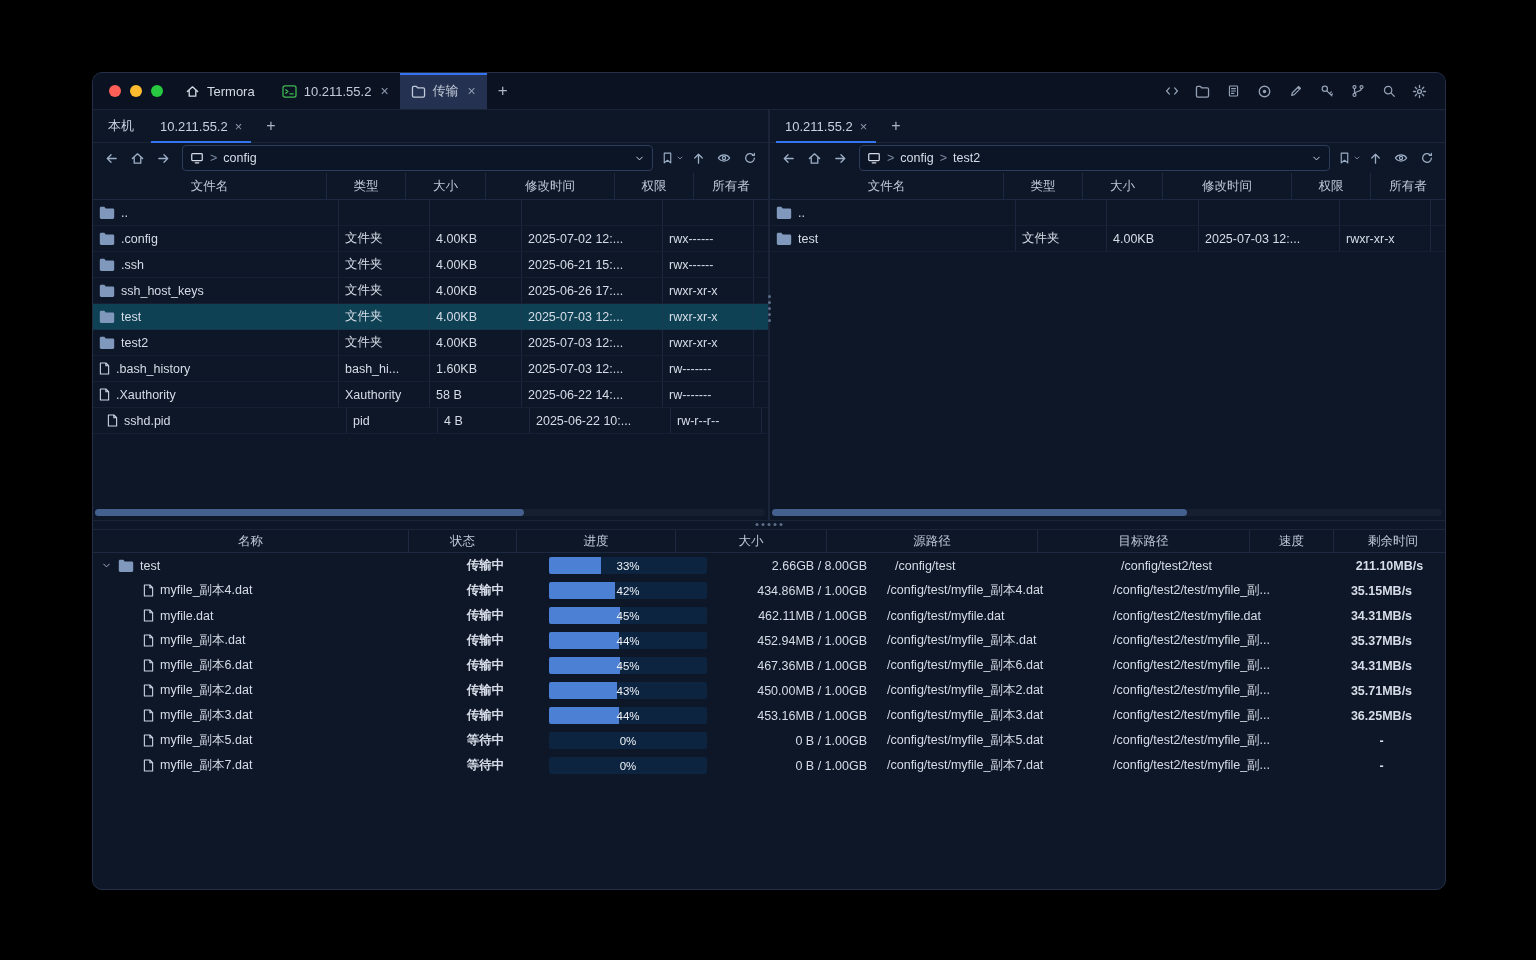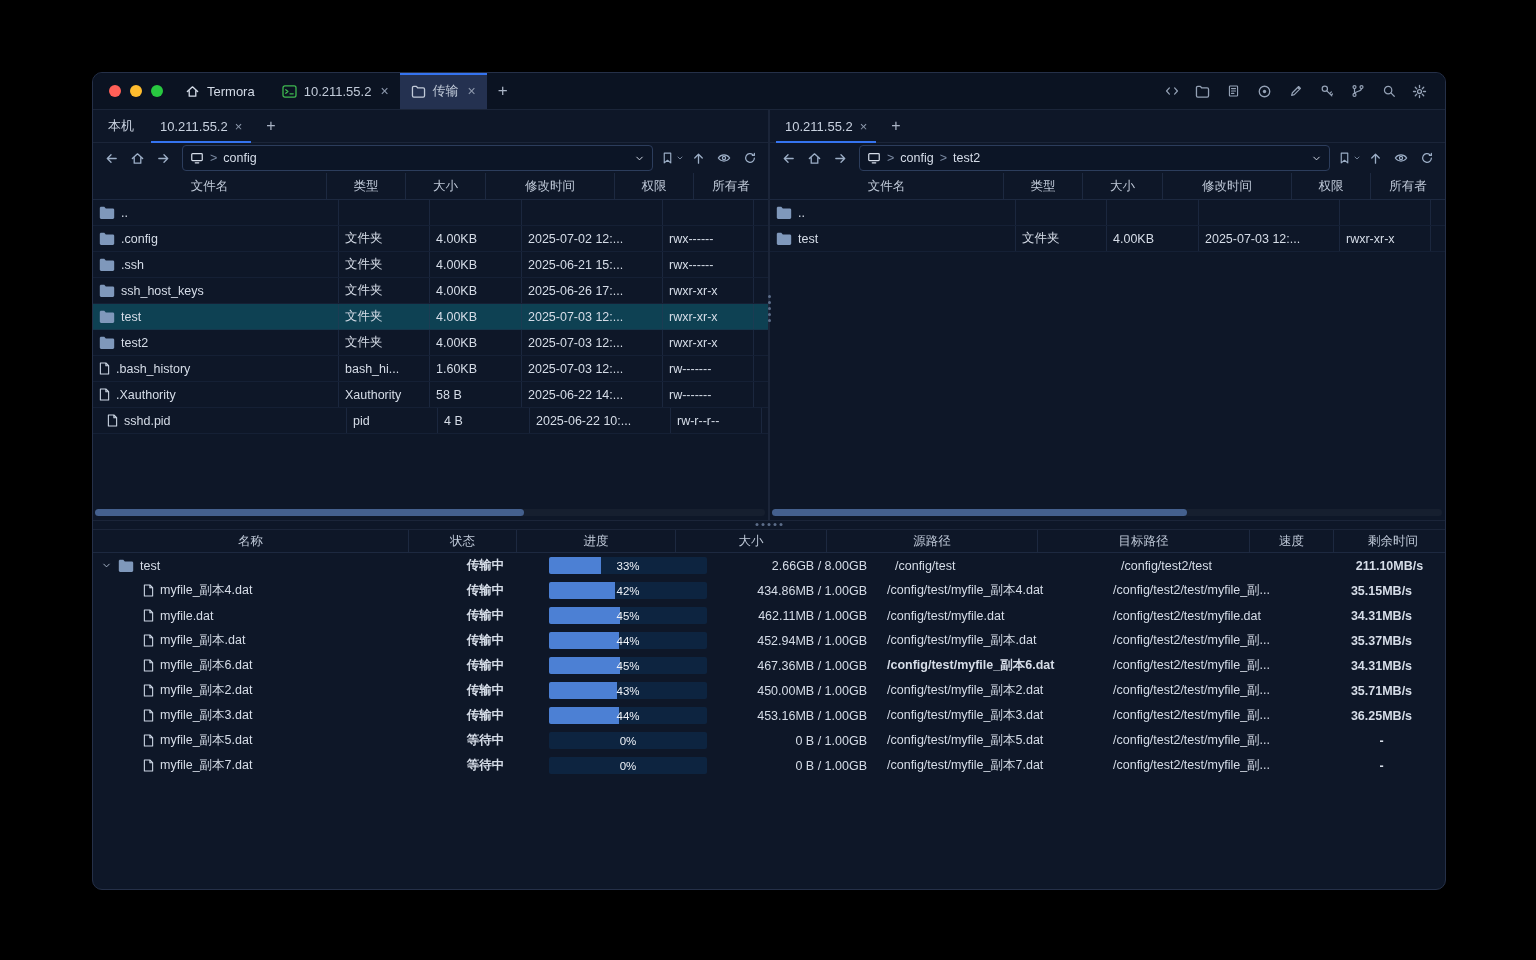--- a/index.html
+++ b/index.html
@@ -697,21 +697,21 @@
             <span>myfile_副本6.dat</span>
           </div>
           <div class="c center" style="width:107px;flex:0 0 107px;">传输中</div>
           <div class="c" style="width:158px;flex:0 0 158px;padding:0 2px;">
             <div class="pbar">
               <div class="pfill" style="width:45%"></div>
               <span class="plabel">45%</span>
             </div>
           </div>
           <div class="c right" style="width:150px;flex:0 0 150px;">467.36MB / 1.00GB</div>
-          <div class="c" style="width:210px;flex:0 0 210px;font-weight:bold;">/config/test/myfile_副本6.dat</div>
+          <div class="c" style="width:210px;flex:0 0 210px;">/config/test/myfile_副本6.dat</div>
           <div class="c" style="width:211px;flex:0 0 211px;">/config/test2/test/myfile_副...</div>
           <div class="c center" style="width:83px;flex:0 0 83px;">34.31MB/s</div>
           <div class="c center" style="width:118px;flex:0 0 118px;">16秒</div>
         </div>
         <div class="t-row">
           <div class="c tname" style="width:315px;flex:0 0 315px;">
             <span class="indent"></span>
             <span class="icn">
               <svg width="11" height="13" viewBox="0 0 12 14" fill="none" stroke="#ccd6e4" stroke-width="1.2" stroke-linejoin="round">
                 <path d="M1.5 1h6L10.5 4v9h-9z"></path>

